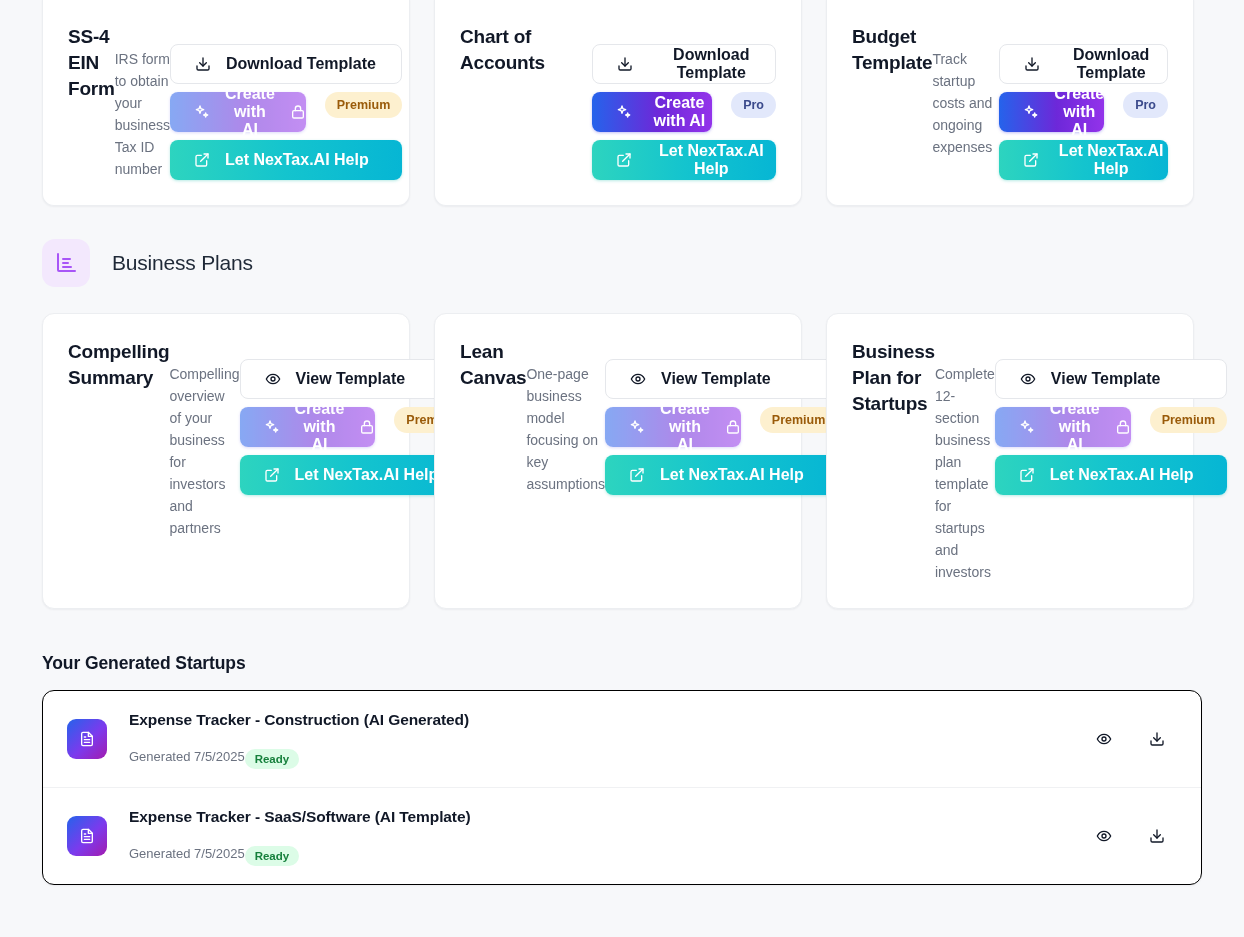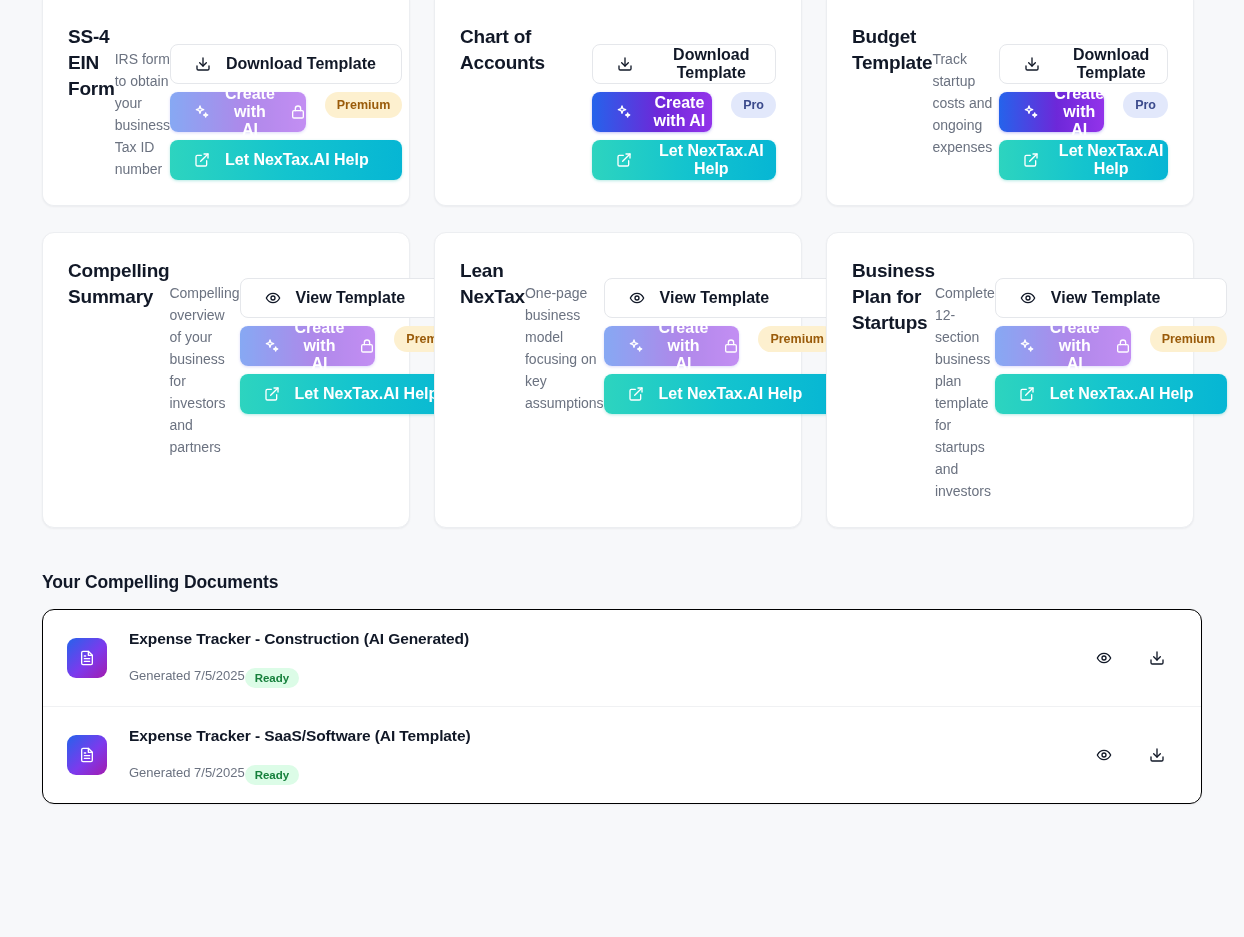--- a/index.html
+++ b/index.html
@@ -289,20 +289,31 @@
                 <polyline points="15 3 21 3 21 9"></polyline>
                 <line x1="10" y1="14" x2="21" y2="3"></line>
               </svg>
             </span>
             <span>Let NexTax.AI Help</span>
           </button>
         </div>
       </div>
     </div>
 
+  <div class="section-head">
+    <div class="section-icon">
+      <svg width="24" height="24" viewBox="0 0 24 24" fill="none" stroke="#a855f7" stroke-width="2" stroke-linecap="round" stroke-linejoin="round">
+        <path d="M4 3v16a1 1 0 0 0 1 1h16"></path>
+        <path d="M9 8h7"></path>
+          <path d="M9 12h5"></path>
+          <path d="M9 16h8"></path>
+      </svg>
+    </div>
+    <div class="section-title">Business Plans</div>
+  </div>
 
   <div class="grid" style="margin-top:26px;" id="plans-grid">
       <div class="card ">
         <div class="card-title">Compelling Summary</div>
         <div class="card-desc">Compelling overview of your business for investors and partners</div>
         <div class="btn-stack">
           <button class="btn outline">
             <span style="display:flex">
               <svg class="ico" viewBox="0 0 24 24" fill="none" stroke="#111827" stroke-width="2" stroke-linecap="round" stroke-linejoin="round">
                 <path d="M2 12s3.5-7 10-7 10 7 10 7-3.5 7-10 7-10-7-10-7Z"></path>
@@ -335,21 +346,21 @@
                 <path d="M19 13v6a2 2 0 0 1-2 2H5a2 2 0 0 1-2-2V7a2 2 0 0 1 2-2h6"></path>
                 <polyline points="15 3 21 3 21 9"></polyline>
                 <line x1="10" y1="14" x2="21" y2="3"></line>
               </svg>
             </span>
             <span>Let NexTax.AI Help</span>
           </button>
         </div>
       </div>
       <div class="card ">
-        <div class="card-title">Lean NexTax</div>
+        <div class="card-title">Lean Canvas</div>
         <div class="card-desc">One-page business model focusing on key assumptions</div>
         <div class="btn-stack">
           <button class="btn outline">
             <span style="display:flex">
               <svg class="ico" viewBox="0 0 24 24" fill="none" stroke="#111827" stroke-width="2" stroke-linecap="round" stroke-linejoin="round">
                 <path d="M2 12s3.5-7 10-7 10 7 10 7-3.5 7-10 7-10-7-10-7Z"></path>
                 <circle cx="12" cy="12" r="3"></circle>
               </svg>
             </span>
             <span>View Template</span>
@@ -422,21 +433,21 @@
                 <polyline points="15 3 21 3 21 9"></polyline>
                 <line x1="10" y1="14" x2="21" y2="3"></line>
               </svg>
             </span>
             <span>Let NexTax.AI Help</span>
           </button>
         </div>
       </div>
     </div>
 
-  <div class="docs-title">Your Compelling Documents</div>
+  <div class="docs-title">Your Generated Startups</div>
   <div class="docs-panel" id="docs-panel">
       <div class="doc-row">
         <div class="doc-icon">
           <svg class="ico" viewBox="0 0 24 24" fill="none" stroke="#ffffff" stroke-width="2" stroke-linecap="round" stroke-linejoin="round">
             <path d="M14 2H6a2 2 0 0 0-2 2v16a2 2 0 0 0 2 2h12a2 2 0 0 0 2-2V8Z"></path>
             <polyline points="14 2 14 8 20 8"></polyline>
             <line x1="16" y1="13" x2="8" y2="13"></line>
             <line x1="16" y1="17" x2="8" y2="17"></line>
             <polyline points="10 9 9 9 8 9"></polyline>
           </svg>

